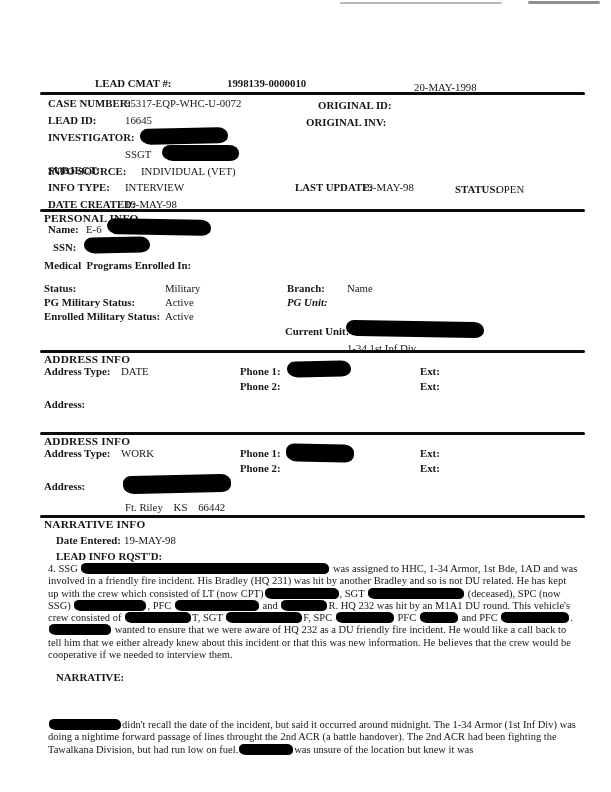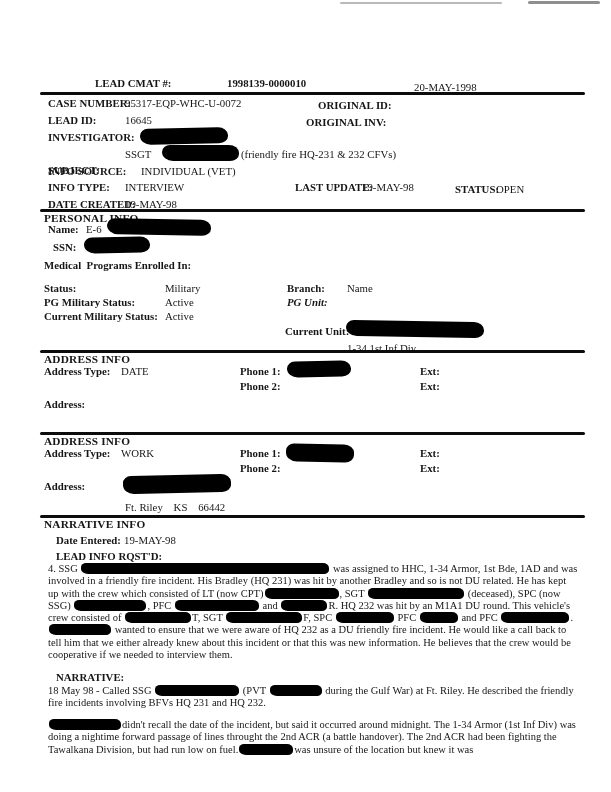--- a/index.html
+++ b/index.html
@@ -58,21 +58,20 @@
   <span class="t b" style="left:48px;top:114px;">LEAD ID:</span>
   <span class="t" style="left:125px;top:114px;">16645</span>
   <span class="t b" style="left:306px;top:116px;">ORIGINAL INV:</span>
 
   <span class="t b" style="left:48px;top:131px;">INVESTIGATOR:</span>
   <div class="bar tilt1" style="left:140px;top:128px;width:88px;height:16px;"></div>
 
   <span class="t b" style="left:48px;top:148px;margin-top:16px;">SUBJECT:</span>
   <span class="t" style="left:125px;top:148px;">SSGT</span>
   <div class="bar" style="left:162px;top:145px;width:77px;height:16px;"></div>
-  <span class="t" style="left:241px;top:148px;">(friendly fire HQ-231 &amp; 232 CFVs)</span>
 
   <span class="t b" style="left:48px;top:165px;">INFO SOURCE:</span>
   <span class="t" style="left:125px;top:165px;margin-left:16px;">INDIVIDUAL (VET)</span>
 
   <span class="t b" style="left:48px;top:181px;">INFO TYPE:</span>
   <span class="t" style="left:125px;top:181px;">INTERVIEW</span>
   <span class="t b" style="left:295px;top:181px;">LAST UPDATE:</span>
   <span class="t" style="left:362px;top:181px;">19-MAY-98</span>
   <span class="t b" style="left:455px;top:183px;">STATUS:</span>
   <span class="t" style="left:496px;top:183px;">OPEN</span>
@@ -96,21 +95,21 @@
   <span class="t b" style="left:44px;top:282px;">Status:</span>
   <span class="t" style="left:165px;top:282px;">Military</span>
   <span class="t b" style="left:287px;top:282px;">Branch:</span>
   <span class="t" style="left:347px;top:282px;">Name</span>
 
   <span class="t b" style="left:44px;top:296px;">PG Military Status:</span>
   <span class="t" style="left:165px;top:296px;">Active</span>
   <span class="t b" style="left:287px;top:296px;font-style:italic;">PG Unit:</span>
   <span class="t" style="left:347px;top:296px;margin-top:46px;">1-34 1st Inf Div</span>
 
-  <span class="t b" style="left:44px;top:310px;">Current Military Status:</span>
+  <span class="t b" style="left:44px;top:310px;">Enrolled Military Status:</span>
   <span class="t" style="left:165px;top:310px;">Active</span>
 
   <span class="t b" style="left:285px;top:325px;">Current Unit:</span>
   <div class="bar tilt2" style="left:346px;top:321px;width:138px;height:16px;"></div>
 
   <div class="rule" style="left:40px;top:350px;width:545px;"></div>
 
   <span class="t sec" style="left:44px;top:353px;">ADDRESS INFO</span>
 
   <span class="t b" style="left:44px;top:365px;">Address Type:</span>
@@ -148,17 +147,16 @@
 
   <span class="t b" style="left:56px;top:534px;">Date Entered:</span>
   <span class="t" style="left:124px;top:534px;">19-MAY-98</span>
 
   <span class="t b" style="left:56px;top:550px;">LEAD INFO RQST'D:</span>
 
   <div class="para" style="top:563px;">4.  SSG <span class="redact-inline" style="width: 248px;"></span> was assigned to HHC, 1-34 Armor, 1st Bde, 1AD and was involved in a friendly fire incident.  His Bradley (HQ 231) was hit by another Bradley and so is not DU related.  He has kept up with the crew which consisted of LT (now CPT)<span class="redact-inline" style="width: 74px;"></span>, SGT <span class="redact-inline" style="width: 96px;"></span> (deceased), SPC (now SSG) <span class="redact-inline" style="width: 72px;"></span>, PFC <span class="redact-inline" style="width: 84px;"></span> and <span class="redact-inline" style="width: 46px;"></span>R.  HQ 232 was hit by an M1A1 DU round.  This vehicle's crew consisted of <span class="redact-inline" style="width: 66px;"></span>T, SGT <span class="redact-inline" style="width: 76px;"></span>F, SPC <span class="redact-inline" style="width: 58px;"></span> PFC <span class="redact-inline" style="width: 38px;"></span> and PFC <span class="redact-inline" style="width: 68px;"></span>.  <span class="redact-inline" style="width: 62px;"></span> wanted to ensure that we were aware of HQ 232 as a DU friendly fire incident.  He would like a call back to tell him that we either already knew about this incident or that this was new information.  He believes that the crew would be cooperative if we needed to interview them.</div>
 
   <span class="t b" style="left:56px;top:671px;">NARRATIVE:</span>
 
-  <div class="para" style="top:685px;">18 May 98 - Called SSG <span class="redact-inline" style="width: 84px;"></span> (PVT <span class="redact-inline" style="width: 52px;"></span> during the Gulf War) at Ft. Riley.  He described the friendly fire incidents involving BFVs HQ 231 and HQ 232.</div>
 
   <div class="para" style="top:719px;"><span class="redact-inline" style="width: 72px;"></span>didn't recall the date of the incident, but said it occurred around midnight.  The 1-34 Armor (1st Inf Div) was doing a nightime forward passage of lines throught the 2nd ACR (a battle handover).  The 2nd ACR had been fighting the Tawalkana Division, but had run low on fuel.<span class="redact-inline" style="width: 54px;"></span>was unsure of the location but knew it was</div>
 
 </div>
 
 </body></html>

